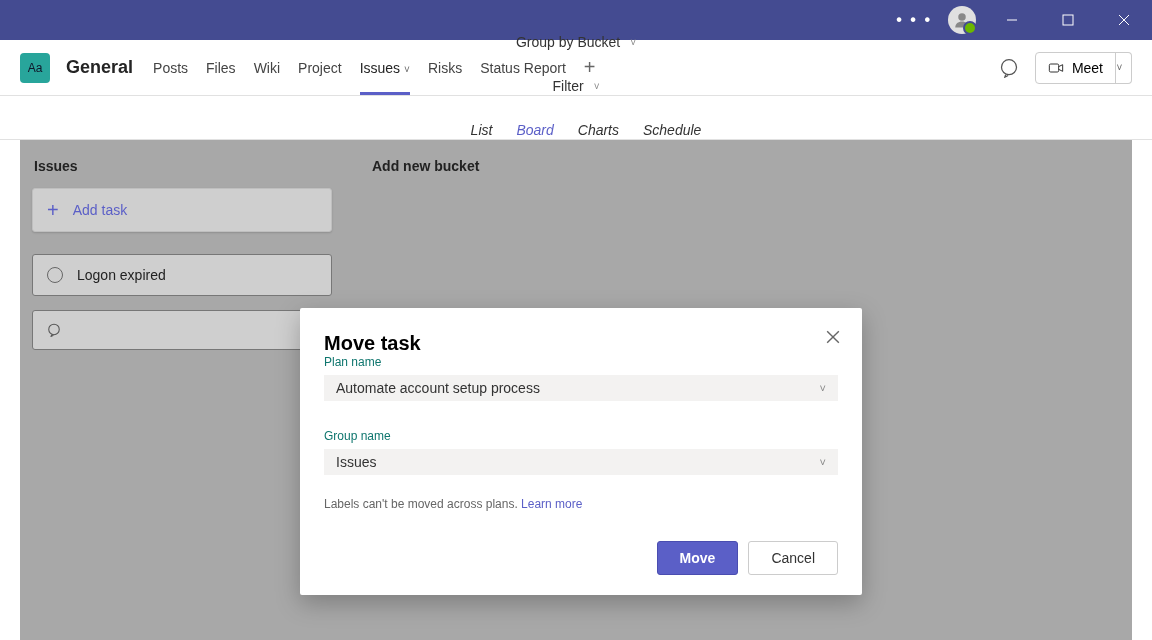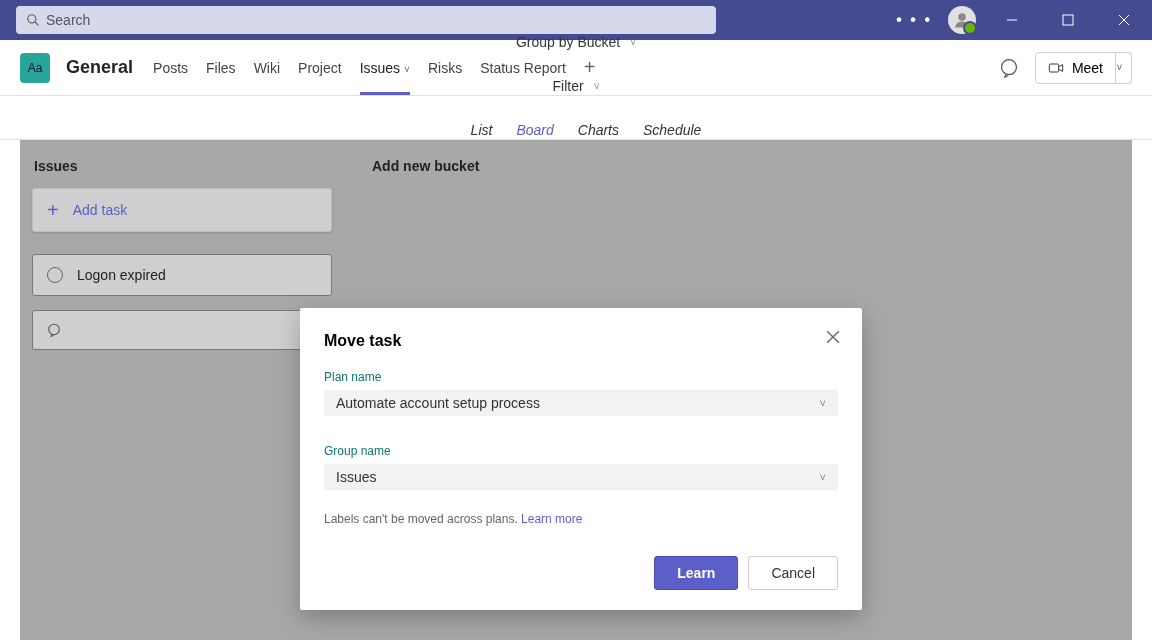--- a/index.html
+++ b/index.html
@@ -46,43 +46,36 @@
   .addtask .plus { font-size:20px; font-weight:300; }
   .card { background:#cfcfcf; border:1px solid #777; border-radius:3px; padding:12px 14px; margin-bottom:14px; display:flex; flex-direction:column; gap:10px; }
   .card-top { display:flex; align-items:center; gap:14px; }
   .card-circle { width:16px; height:16px; border:1.5px solid #666; border-radius:50%; }
   .card-title { font-size:14px; color:#222; }
   .card-comment { width:14px; height:14px; color:#555; }
   .newbucket { font-size:14px; font-weight:600; color:#222; padding:6px 0; }
 
   
   .modal { position:absolute; left:300px; top:308px; width:562px; background:#fff; box-shadow:0 8px 24px rgba(0,0,0,0.25); border-radius:2px; padding: 24px 24px 20px; }
-  .modal h2 { font-size:16px; font-weight:600; margin-bottom:20px; }
+  .modal h2 { font-size:20px; font-weight:600; }
   .modal .close { position:absolute; top:22px; right:22px; color:#666; font-size:16px; }
   .modal label { font-size:12px; color:#0f766e; display:block; margin-bottom:6px; }
   .modal .select { background:#f3f2f1; height:26px; display:flex; align-items:center; justify-content:space-between; padding:0 12px; font-size:14px; color:#333; margin-bottom:28px; }
   .modal .select .chev { font-size:11px; color:#888; }
   .modal .note { font-size:12px; color:#666; margin-bottom:30px; }
   .modal .note a { color:#5b5fc7; text-decoration:none; }
   .modal .btns { display:flex; justify-content:flex-end; gap:10px; }
   .modal .btn { height:34px; padding:0 22px; border-radius:3px; font-size:14px; display:flex; align-items:center; }
   .modal .btn.primary { background:#5b5fc7; color:#fff; font-weight:600; border:1px solid #4a4db0; }
   .modal .btn.secondary { background:#fff; border:1px solid #ccc; color:#333; }
 </style>
 </head>
 <body>
 
 <div class="titlebar">
-  <div class="searchbox">
-    <svg width="14" height="14" viewBox="0 0 24 24" fill="none" stroke="#666" stroke-width="2">
-        <circle cx="10" cy="10" r="7"></circle>
-        <line x1="21" y1="21" x2="15" y2="15"></line>
-      </svg>
-    <span>Search</span>
-  </div>
   <div class="titlebar-spacer"></div>
   <div class="title-actions">
     <span class="dots">• • •</span>
     <div class="avatar">
       <svg width="18" height="18" viewBox="0 0 24 24" fill="#888">
           <circle cx="12" cy="8" r="5"></circle>
           <path d="M3 22c0-5 4-8 9-8s9 3 9 8"></path>
         </svg>
     </div>
     <div class="winbtn">
@@ -195,16 +188,16 @@
   <div class="select" style="margin-bottom:22px;">
     <span>Issues</span>
     <span class="chev">˅</span>
   </div>
 
   <div class="note">
     <span>Labels can't be moved across plans. </span><a href="#">Learn more</a>
   </div>
 
   <div class="btns">
-    <div class="btn primary">Learn</div>
+    <div class="btn primary">Move</div>
     <div class="btn secondary">Cancel</div>
   </div>
 </div>
 
 </body></html>

